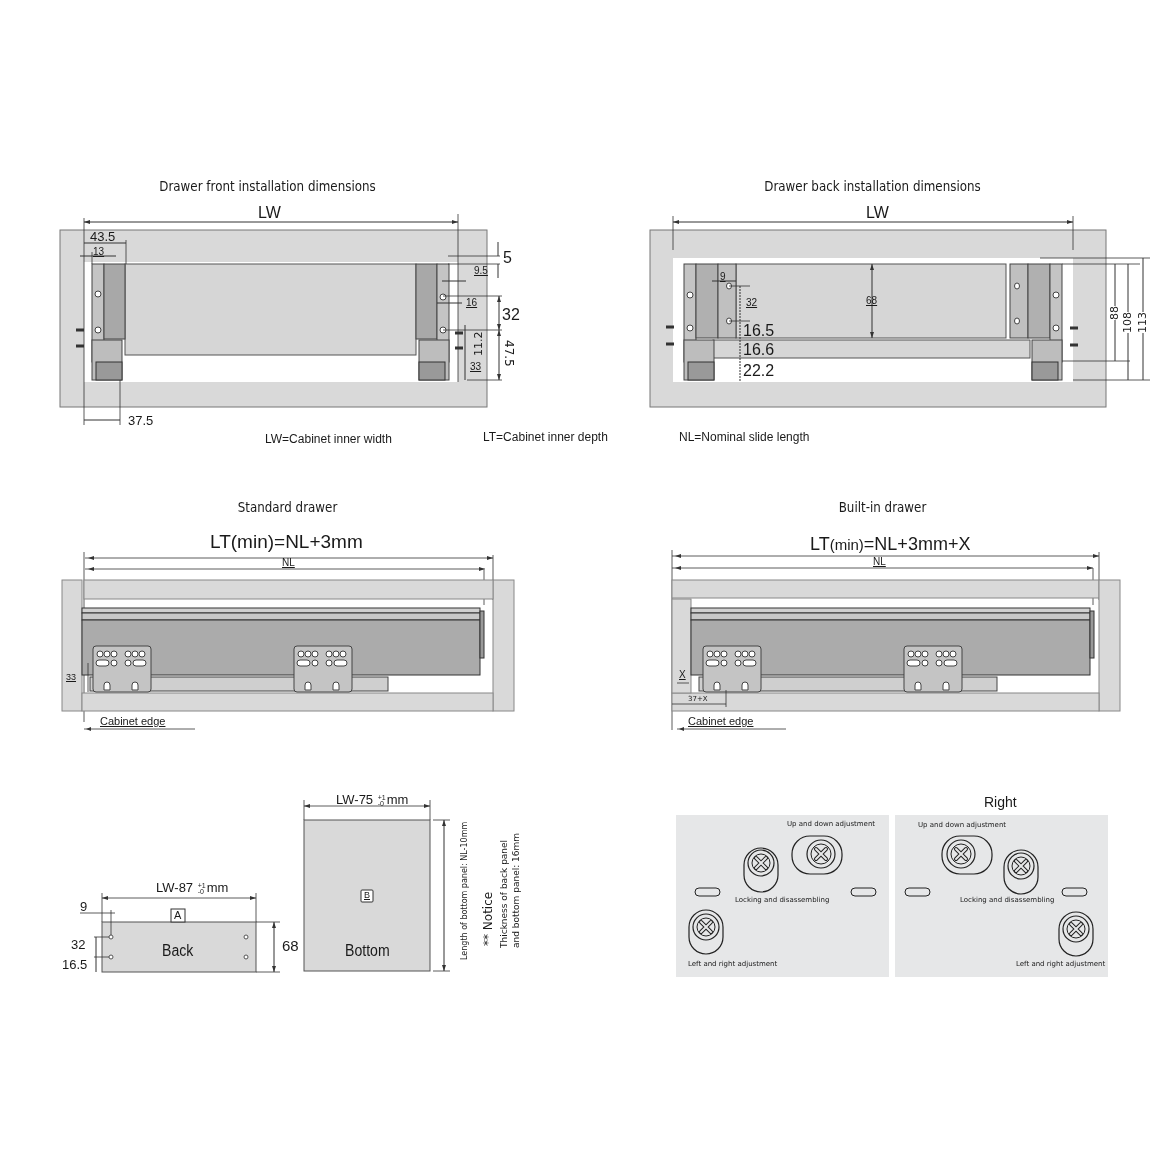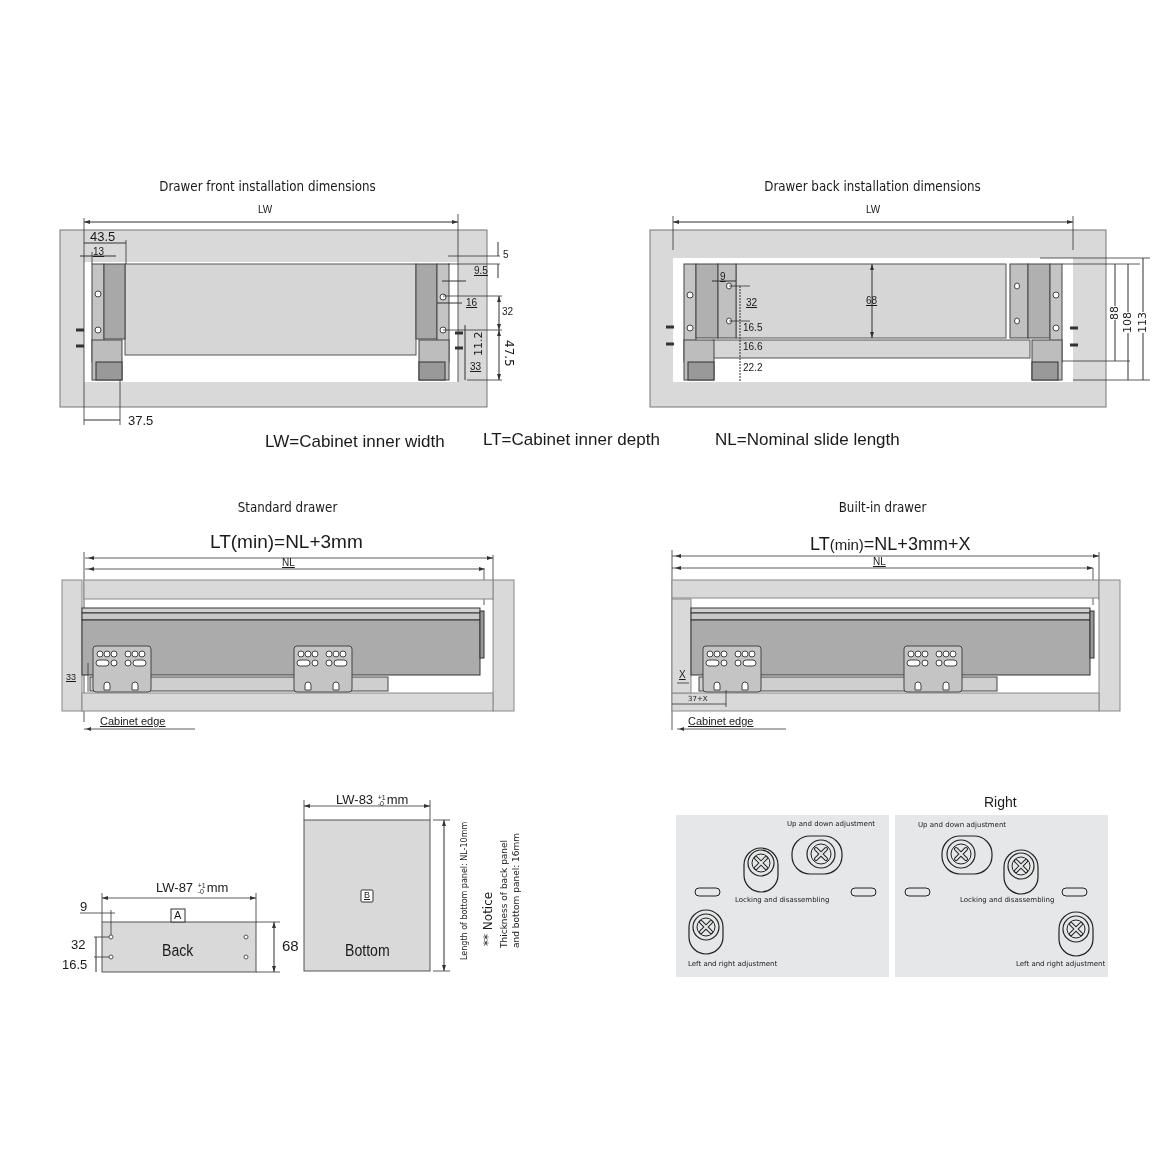--- a/index.html
+++ b/index.html
@@ -1,21 +1,21 @@
 <!DOCTYPE html>
 <html><head>
 <meta charset="utf-8">
 <style>
   html,body{margin:0;padding:0;background:#ffffff;}
   body{width:1170px;height:1170px;position:relative;overflow:hidden;font-family:"Liberation Sans",sans-serif;color:#1a1a1a;}
   .title{position:absolute;font-family:"DejaVu Sans",sans-serif;font-size:14px;transform:scaleX(0.85);transform-origin:center;white-space:nowrap;text-align:center;}
-  .lbl{position:absolute;font-size:10px;white-space:nowrap;line-height:1;}
+  .lbl{position:absolute;font-size:16px;white-space:nowrap;line-height:1;}
   .lbl-s{position:absolute;font-size:10px;white-space:nowrap;line-height:1;text-decoration:underline;}
   .lbl-xs{position:absolute;font-size:8px;white-space:nowrap;line-height:1;font-family:"DejaVu Sans",sans-serif;}
-  .def{position:absolute;font-size:17px;white-space:nowrap;}
+  .def{position:absolute;font-size:12px;white-space:nowrap;}
   .big{position:absolute;font-size:19px;white-space:nowrap;}
   svg{position:absolute;left:0;top:0;}
   .vtext{position:absolute;white-space:nowrap;transform-origin:left top;transform:rotate(-90deg);font-family:"DejaVu Sans",sans-serif;}
 </style>
 </head>
 <body>
 
 <div>
   <div class="title" style="left:140px;top:178px;width:255px;">Drawer front installation dimensions</div>
   <svg width="1170" height="1170">
@@ -138,21 +138,21 @@
   <div class="lbl" style="left:743px;top:342px;">16.6</div>
   <div class="lbl" style="left:743px;top:363px;">22.2</div>
   <div class="vtext" style="left:1108px;top:320px;font-size:11px;background:#fff;">88</div>
   <div class="vtext" style="left:1121px;top:333px;font-size:11px;background:#fff;">108</div>
   <div class="vtext" style="left:1136px;top:333px;font-size:11px;background:#fff;">113</div>
 </div>
 
 <div>
   <div class="def" style="left:265px;top:432px;">LW=Cabinet inner width</div>
   <div class="def" style="left:483px;top:430px;">LT=Cabinet inner depth</div>
-  <div class="def" style="left:715px;top:430px;">NL=Nominal slide length</div>
+  <div class="def" style="left:679px;top:430px;">NL=Nominal slide length</div>
 </div>
 
 <div>
   <div class="title" style="left:190px;top:499px;width:195px;">Standard drawer</div>
   <div class="big" style="left:210px;top:531px;">LT(min)=NL+3mm</div>
   <svg width="1170" height="1170">
     <line x1="85" y1="558" x2="493" y2="558" stroke="#333" stroke-width="0.8"></line>
     <path d="M88 558l6-2v4zM493 558l-6-2v4z" fill="#333"></path>
     <line x1="85" y1="569" x2="485" y2="569" stroke="#333" stroke-width="0.8"></line>
     <path d="M88 569l6-2v4zM485 569l-6-2v4z" fill="#333"></path>
@@ -309,21 +309,21 @@
   <div class="lbl" style="left:174px;top:910px;font-size:11px;">A</div>
   <div class="lbl" style="left:162px;top:943px;font-size:16px;transform:scaleX(0.88);transform-origin:left;">Back</div>
   <div class="lbl" style="left:80px;top:900px;font-size:13px;">9</div>
   <div class="lbl" style="left:71px;top:938px;font-size:13px;">32</div>
   <div class="lbl" style="left:62px;top:958px;font-size:13px;">16.5</div>
   <div class="lbl" style="left:282px;top:938px;font-size:15px;">68</div>
 </div>
 
 <div>
   <div class="lbl" style="left:336px;top:793px;font-size:13px;">
-    <span>LW-83</span>
+    <span>LW-75</span>
     <span style="display:inline-block;vertical-align:middle;font-size:7px;line-height:6px;margin:0 1px;">
       <span style="display:block;">+1</span>
       <span style="display:block;">-0</span>
     </span><span>mm</span>
   </div>
   <svg width="1170" height="1170">
     <line x1="304" y1="806" x2="430" y2="806" stroke="#333" stroke-width="0.8"></line>
     <path d="M304 806l6-2v4zM430 806l-6-2v4z" fill="#333"></path>
     <line x1="304" y1="800" x2="304" y2="820" stroke="#333" stroke-width="0.8"></line>
     <line x1="430" y1="800" x2="430" y2="820" stroke="#333" stroke-width="0.8"></line>

